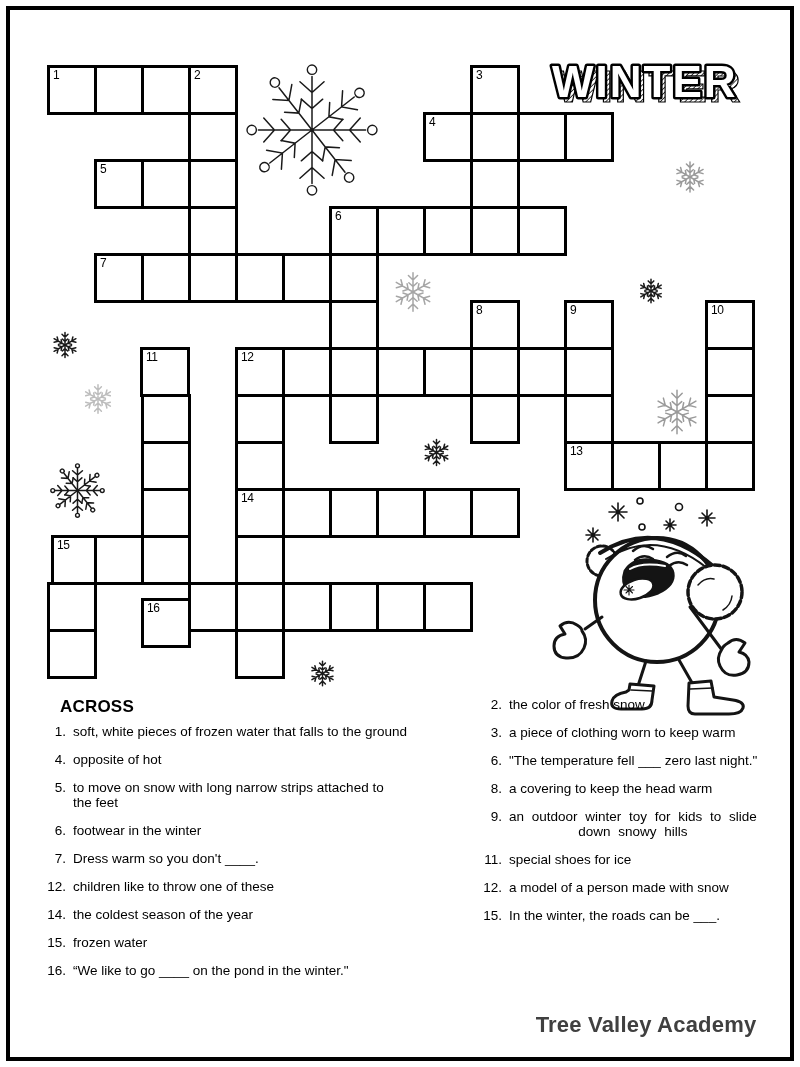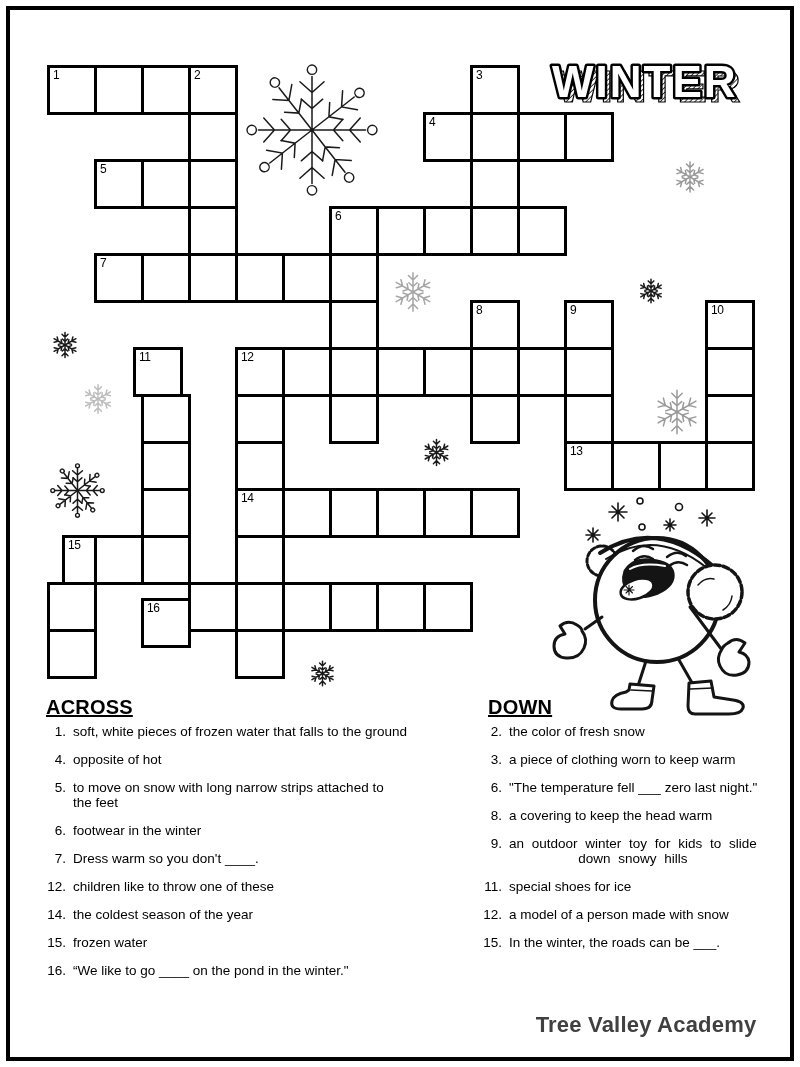--- a/index.html
+++ b/index.html
@@ -13,22 +13,22 @@
   .cell{position:absolute;width:50px;height:50px;box-sizing:border-box;
         border:3px solid #000;background:#fff;}
   .cellnum{position:absolute;top:0px;left:3px;font-size:12px;line-height:14px;
            letter-spacing:-0.5px;font-weight:500;}
   
   .flake{position:absolute;pointer-events:none;}
   .snowman{position:absolute;left:538px;top:493px;width:240px;height:230px;}
   .title-wrap{position:absolute;left:548px;top:50px;width:220px;height:62px;}
   
   .clues{position:absolute;top:698px;font-size:13.5px;line-height:14.5px;}
-  .clues h2{font-size:20px;line-height:18px;margin:0 0 9px 0;
-            text-decoration:underline;letter-spacing:0.2px;}
+  .clues h2{font-size:17px;line-height:18px;margin:0 0 9px 14px;
+            letter-spacing:0.2px;}
   .across{left:42px;width:414px;}
   .across h2{padding-left:4px;}
   .down{left:478px;width:296px;}
   .down h2{padding-left:10px;}
   .clue{display:flex;margin-bottom:13.5px;}
   .clue .num{flex:none;width:24px;text-align:right;margin-right:7px;}
   .clue .txt{white-space:pre-line;}
   .clue.justify .txt{word-spacing:4px;text-align:center;}
   
   .brand{position:absolute;left:500px;top:1012px;width:292px;text-align:center;
@@ -324,21 +324,21 @@
     <div class="cell" style="left: 329px; top: 300px;"></div>
     <div class="cell" style="left: 470px; top: 300px;">
       <span class="cellnum">8</span>
     </div>
     <div class="cell" style="left: 564px; top: 300px;">
       <span class="cellnum">9</span>
     </div>
     <div class="cell" style="left: 705px; top: 300px;">
       <span class="cellnum">10</span>
     </div>
-    <div class="cell" style="left: 133px; top: 347px;">
+    <div class="cell" style="left: 140px; top: 347px;">
       <span class="cellnum">11</span>
     </div>
     <div class="cell" style="left: 235px; top: 347px;">
       <span class="cellnum">12</span>
     </div>
     <div class="cell" style="left: 282px; top: 347px;"></div>
     <div class="cell" style="left: 329px; top: 347px;"></div>
     <div class="cell" style="left: 376px; top: 347px;"></div>
     <div class="cell" style="left: 423px; top: 347px;"></div>
     <div class="cell" style="left: 470px; top: 347px;"></div>
@@ -361,21 +361,21 @@
     <div class="cell" style="left: 705px; top: 441px;"></div>
     <div class="cell" style="left: 141px; top: 488px;"></div>
     <div class="cell" style="left: 235px; top: 488px;">
       <span class="cellnum">14</span>
     </div>
     <div class="cell" style="left: 282px; top: 488px;"></div>
     <div class="cell" style="left: 329px; top: 488px;"></div>
     <div class="cell" style="left: 376px; top: 488px;"></div>
     <div class="cell" style="left: 423px; top: 488px;"></div>
     <div class="cell" style="left: 470px; top: 488px;"></div>
-    <div class="cell" style="left: 62px; top: 535px;">
+    <div class="cell" style="left: 51px; top: 535px;">
       <span class="cellnum">15</span>
     </div>
     <div class="cell" style="left: 94px; top: 535px;"></div>
     <div class="cell" style="left: 141px; top: 535px;"></div>
     <div class="cell" style="left: 235px; top: 535px;"></div>
     <div class="cell" style="left: 47px; top: 582px;"></div>
     <div class="cell" style="left: 141px; top: 582px; margin-top: 16px;">
       <span class="cellnum">16</span>
     </div>
     <div class="cell" style="left: 188px; top: 582px;"></div>
@@ -479,21 +479,20 @@
         <span class="txt">frozen water</span>
       </div>
       <div class="clue">
         <span class="num">16.</span>
         <span class="txt">“We like to go ____ on the pond in the winter."</span>
       </div>
     </div>
 </section>
 
 <section class="clues down">
-  <h2>DOWN</h2>
   <div id="down-list">
       <div class="clue">
         <span class="num">2.</span>
         <span class="txt">the color of fresh snow</span>
       </div>
       <div class="clue">
         <span class="num">3.</span>
         <span class="txt">a piece of clothing worn to keep warm</span>
       </div>
       <div class="clue">

